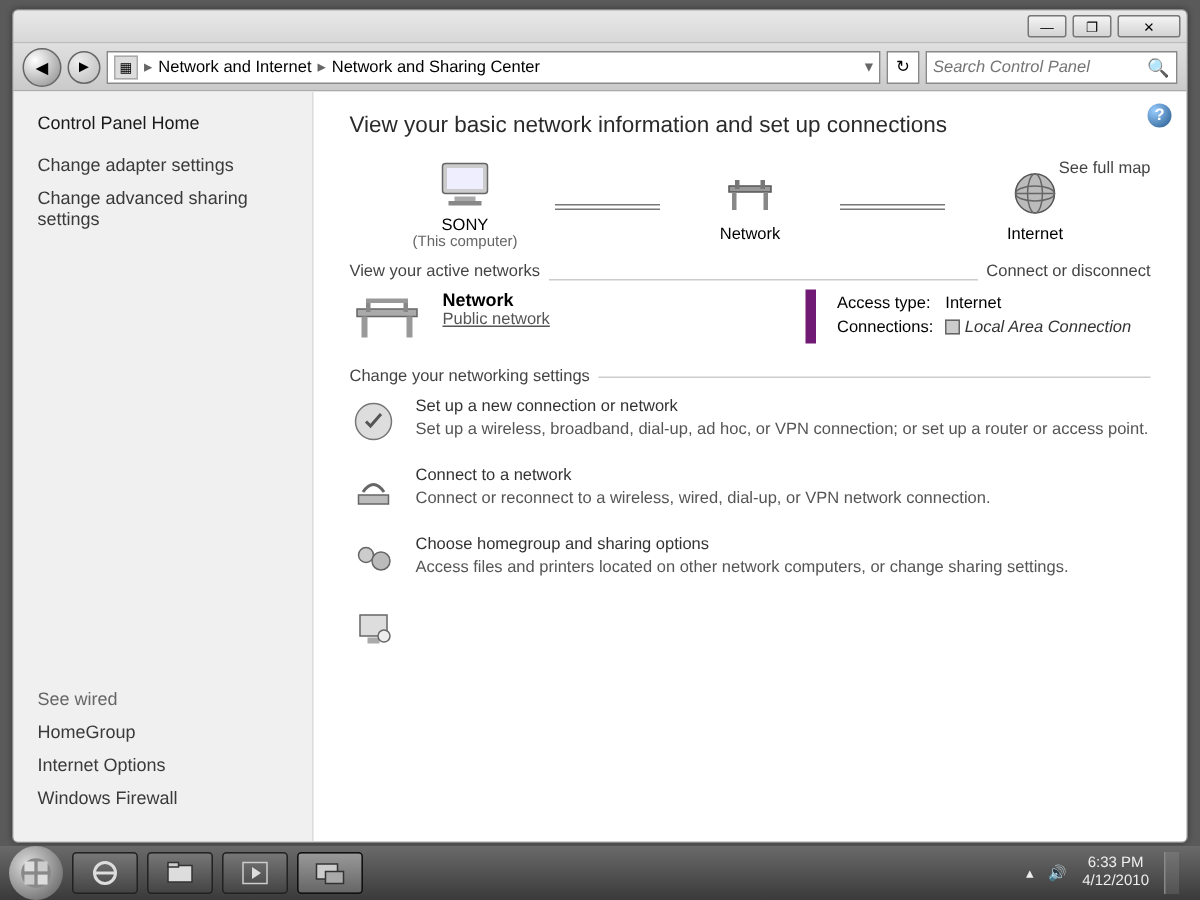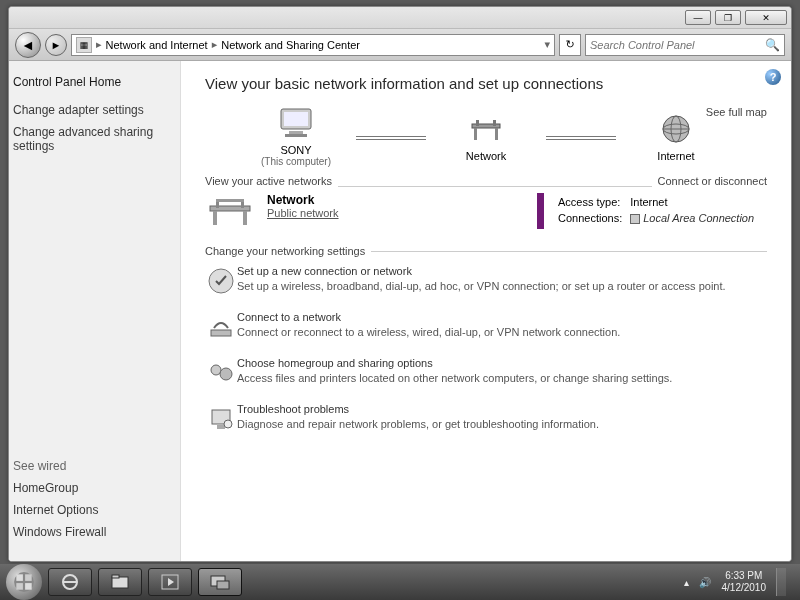--- a/index.html
+++ b/index.html
@@ -12,26 +12,26 @@
 .winbtn { width: 26px; height: 15px; border: 1px solid #777; border-radius: 2px; background: linear-gradient(#f4f4f4,#d4d4d4); font-size: 9px; display: flex; align-items: center; justify-content: center; cursor: pointer; }
 .winbtn.close { width: 42px; }
 
 .navbar { height: 32px; background: linear-gradient(#e0e0e0,#cacaca); display: flex; align-items: center; padding: 0 6px; gap: 4px; border-bottom: 1px solid #aaa; }
 .navbtn { width: 26px; height: 26px; border-radius: 50%; background: radial-gradient(circle at 30% 30%, #fff, #888); border: 1px solid #666; display: flex; align-items: center; justify-content: center; font-size: 14px; cursor: pointer; }
 .navbtn.fwd { background: radial-gradient(circle at 30% 30%, #eee, #bbb); width: 22px; height: 22px; font-size: 11px; }
 .crumb-box { flex: 1; height: 22px; background: #fff; border: 1px solid #888; display: flex; align-items: center; padding: 0 4px; font-size: 11px; gap: 2px; }
 .crumb-icon { width: 16px; height: 16px; background: #ddd; border: 1px solid #aaa; display: inline-flex; align-items: center; justify-content: center; font-size: 9px; }
 .crumb-sep { color: #666; padding: 0 2px; }
 .refresh { width: 22px; height: 22px; border: 1px solid #888; background: #fff; display: flex; align-items: center; justify-content: center; font-size: 11px; cursor: pointer; }
-.searchbox { width: 200px; height: 22px; background: #fff; border: 1px solid #888; display: flex; align-items: center; padding: 0 4px; }
+.searchbox { width: 168px; height: 22px; background: #fff; border: 1px solid #888; display: flex; align-items: center; padding: 0 4px; }
 .searchbox input { border: none; outline: none; flex: 1; font-size: 11px; font-style: italic; color: #888; background: transparent; }
 .searchbox .mag { font-size: 12px; color: #555; }
 
 .body { flex: 1; display: flex; background: #fff; overflow: hidden; }
-.sidebar { width: 172px; background: #f0f0f0; border-right: 1px solid #ddd; padding: 14px 4px; font-size: 12px; display: flex; flex-direction: column; }
+.sidebar { width: 200px; background: #f0f0f0; border-right: 1px solid #ddd; padding: 14px 16px; font-size: 12px; display: flex; flex-direction: column; }
 .sidebar .home { color: #1a1a1a; margin-bottom: 14px; }
 .sidebar a { color: #3a3a3a; text-decoration: none; display: block; margin-bottom: 8px; cursor: pointer; }
 .sidebar .spacer { flex: 1; }
 .sidebar .seealso-h { color: #666; margin-bottom: 8px; }
 
 .main { flex: 1; padding: 14px 24px 14px 24px; overflow: auto; position: relative; }
 .help-icon { position: absolute; top: 8px; right: 10px; width: 16px; height: 16px; border-radius: 50%; background: radial-gradient(circle at 30% 30%, #9cf, #258); color: #fff; font-size: 11px; font-weight: bold; display: flex; align-items: center; justify-content: center; cursor: pointer; }
 h1 { font-size: 15px; font-weight: normal; color: #2a2a2a; margin-bottom: 14px; }
 
 .map { display: flex; align-items: center; justify-content: center; gap: 0; margin-bottom: 4px; position: relative; }
@@ -53,21 +53,21 @@
 .net-left .bench { width: 50px; height: 36px; display:flex; align-items:center; justify-content:center; }
 .net-info .name { font-size: 12px; font-weight: bold; }
 .net-info .type { font-size: 11px; color: #555; text-decoration: underline; cursor: pointer; }
 .net-right { font-size: 11px; border-left: 7px solid #701a75; padding-left: 12px; width: 230px; }
 .net-right table td { padding: 1px 6px 1px 0; vertical-align: top; }
 .net-right a { color: #333; text-decoration: none; cursor: pointer; font-style: italic; }
 
 .section-head { font-size: 11px; color: #444; display: flex; align-items: center; margin: 12px 0 8px; }
 .section-head .line { flex:1; height:1px; background:#ccc; margin-left: 6px; }
 
-.task { display: flex; margin-bottom: 14px; }
+.task { display: flex; gap: 12px; margin-bottom: 14px; }
 .task .ticon { width: 32px; height: 32px; flex-shrink: 0; display:flex; align-items:center; justify-content:center; }
 .task .ttitle { font-size: 11px; color: #333; cursor: pointer; }
 .task .tdesc { font-size: 11px; color: #555; margin-top: 2px; line-height: 1.3; }
 
 
 .taskbar { position: absolute; left: 0; right: 0; bottom: 0; height: 36px; background: linear-gradient(#6a6a6a,#3a3a3a); display: flex; align-items: center; padding: 0 6px; gap: 6px; }
 .start { width: 36px; height: 36px; border-radius: 50%; background: radial-gradient(circle at 35% 35%, #ddd, #555); display:flex; align-items:center; justify-content:center; cursor:pointer; }
 .start svg { width: 22px; height: 22px; }
 .tbtn { width: 44px; height: 28px; border: 1px solid #222; border-radius: 3px; background: linear-gradient(#777,#444); display:flex; align-items:center; justify-content:center; cursor:pointer; }
 .tbtn.active { background: linear-gradient(#999,#666); border-color:#111; }
@@ -249,24 +249,20 @@
       </div>
 
       <div class="task">
         <div class="ticon">
             <svg width="30" height="30" viewBox="0 0 30 30">
               <rect x="6" y="6" width="18" height="14" fill="#ddd" stroke="#666"></rect>
               <rect x="11" y="21" width="8" height="4" fill="#aaa"></rect>
               <circle cx="22" cy="20" r="4" fill="#eee" stroke="#666"></circle>
             </svg>
           </div>
-        <div>
-          <div class="ttitle">Troubleshoot problems</div>
-          <div class="tdesc">Diagnose and repair network problems, or get troubleshooting information.</div>
-        </div>
       </div>
 
     </div>
   </div>
 </div>
 
 <div class="taskbar">
   <div class="start">
     <svg viewBox="0 0 20 20">
         <circle cx="10" cy="10" r="9" fill="#888"></circle>

